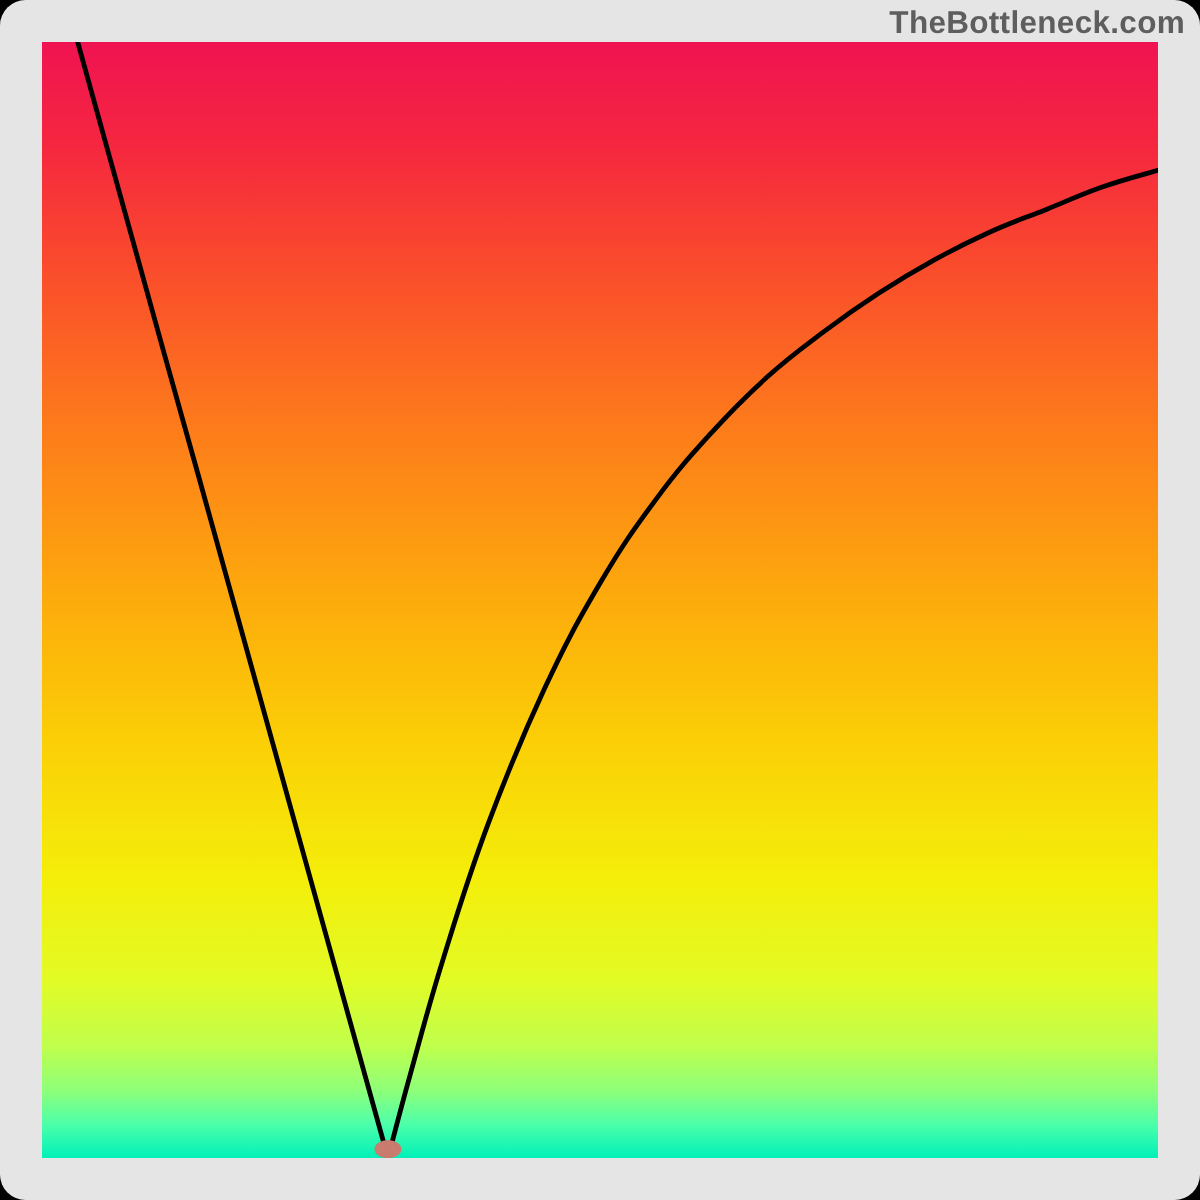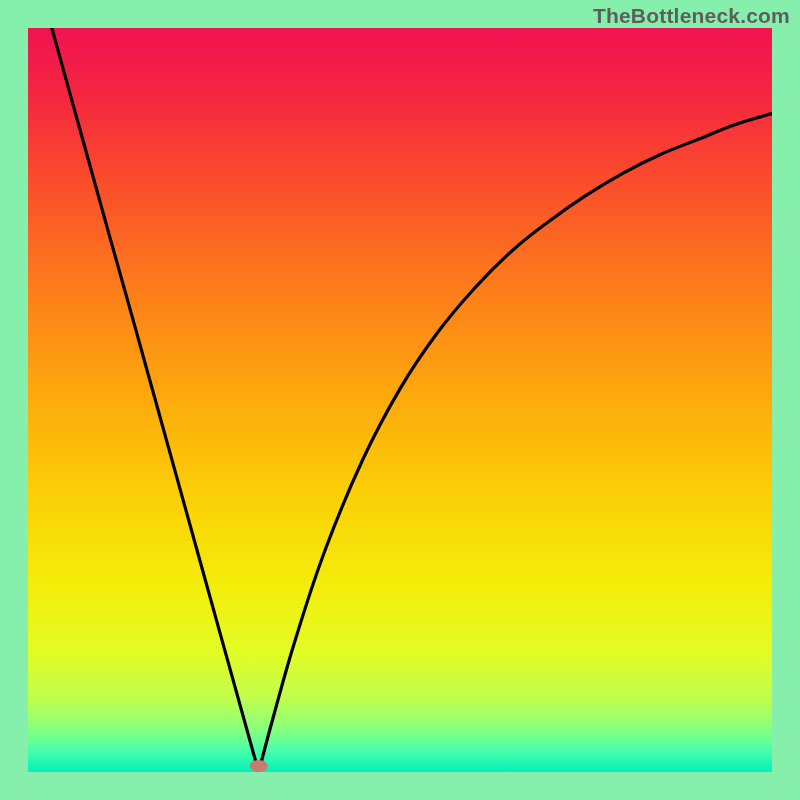--- a/index.html
+++ b/index.html
@@ -7,22 +7,23 @@
     padding: 0;
     width: 800px;
     height: 800px;
     background: #000;
     font-family: Arial, Helvetica, sans-serif;
     overflow: hidden;
   }
   .outer {
     width: 800px;
     height: 800px;
-    background: #86efac;
+    background: #e5e5e5;
     position: relative;
+    border-radius: 17px;
   }
   .watermark {
     position: absolute;
     top: 4px;
     right: 10px;
     color: #5e5e5e;
     font-size: 21px;
     font-weight: 600;
     letter-spacing: 0.2px;
     user-select: none;

